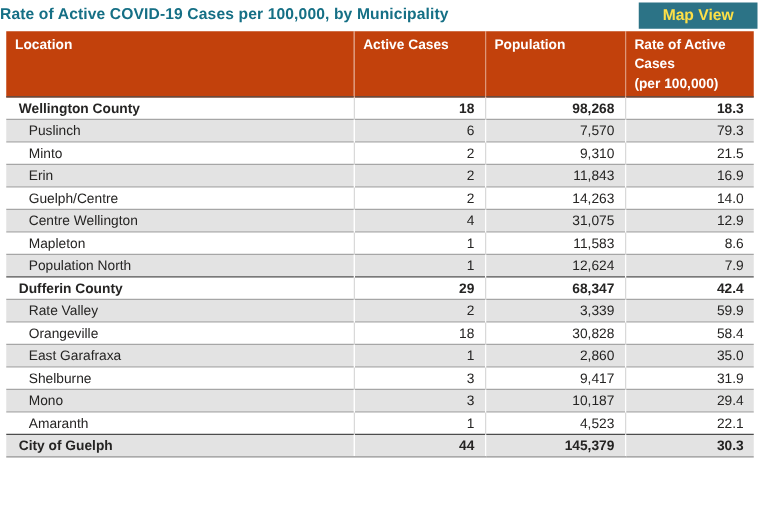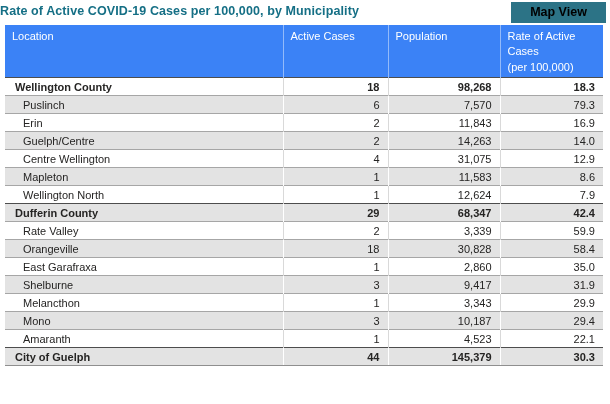--- a/index.html
+++ b/index.html
@@ -16,21 +16,21 @@
     text-align: left;
     color: #156f85;
     font-weight: bold;
     font-size: 12.5px;
     letter-spacing: 0.1px;
   }
   .mapview {
     position: absolute; right: 4px; top: 2px;
     width: 95px; height: 21px;
     background: #2c7386;
-    color: #000000;
+    color: #fde047;
     border: none;
     font-family: inherit;
     font-weight: bold;
     font-size: 12.5px;
     line-height: 21px;
     padding: 0;
     cursor: pointer;
   }
   table.data {
     border-collapse: collapse;
@@ -38,23 +38,23 @@
     width: 598px;
     margin-left: 5px;
     font-size: 11px;
     color: #252423;
   }
   col.c-location { width: 278px; }
   col.c-active   { width: 105px; }
   col.c-pop      { width: 112px; }
   col.c-rate     { width: 103px; }
   thead th {
-    background: #3b82f6;
+    background: #c2410c;
     color: #ffffff;
-    font-weight: 400;
+    font-weight: 700;
     text-align: left;
     vertical-align: top;
     height: 40px;
     box-sizing: border-box;
     padding: 4px 8px 2px 7px;
     line-height: 1.4;
     font-size: 11px;
   }
   thead th + th { border-left: 1px solid rgba(255,255,255,0.45); }
   tbody td {
@@ -108,20 +108,26 @@
         <td class="num">98,268</td>
         <td class="num">18.3</td>
       </tr>
       <tr class="municipality">
         <td class="loc">Puslinch</td>
         <td class="num">6</td>
         <td class="num">7,570</td>
         <td class="num">79.3</td>
       </tr>
       <tr class="municipality">
+        <td class="loc">Minto</td>
+        <td class="num">2</td>
+        <td class="num">9,310</td>
+        <td class="num">21.5</td>
+      </tr>
+      <tr class="municipality">
         <td class="loc">Erin</td>
         <td class="num">2</td>
         <td class="num">11,843</td>
         <td class="num">16.9</td>
       </tr>
       <tr class="municipality">
         <td class="loc">Guelph/Centre</td>
         <td class="num">2</td>
         <td class="num">14,263</td>
         <td class="num">14.0</td>
@@ -132,21 +138,21 @@
         <td class="num">31,075</td>
         <td class="num">12.9</td>
       </tr>
       <tr class="municipality">
         <td class="loc">Mapleton</td>
         <td class="num">1</td>
         <td class="num">11,583</td>
         <td class="num">8.6</td>
       </tr>
       <tr class="municipality">
-        <td class="loc">Wellington North</td>
+        <td class="loc">Population North</td>
         <td class="num">1</td>
         <td class="num">12,624</td>
         <td class="num">7.9</td>
       </tr>
       <tr class="county">
         <td class="loc">Dufferin County</td>
         <td class="num">29</td>
         <td class="num">68,347</td>
         <td class="num">42.4</td>
       </tr>
@@ -168,26 +174,20 @@
         <td class="num">2,860</td>
         <td class="num">35.0</td>
       </tr>
       <tr class="municipality">
         <td class="loc">Shelburne</td>
         <td class="num">3</td>
         <td class="num">9,417</td>
         <td class="num">31.9</td>
       </tr>
       <tr class="municipality">
-        <td class="loc">Melancthon</td>
-        <td class="num">1</td>
-        <td class="num">3,343</td>
-        <td class="num">29.9</td>
-      </tr>
-      <tr class="municipality">
         <td class="loc">Mono</td>
         <td class="num">3</td>
         <td class="num">10,187</td>
         <td class="num">29.4</td>
       </tr>
       <tr class="municipality">
         <td class="loc">Amaranth</td>
         <td class="num">1</td>
         <td class="num">4,523</td>
         <td class="num">22.1</td>

